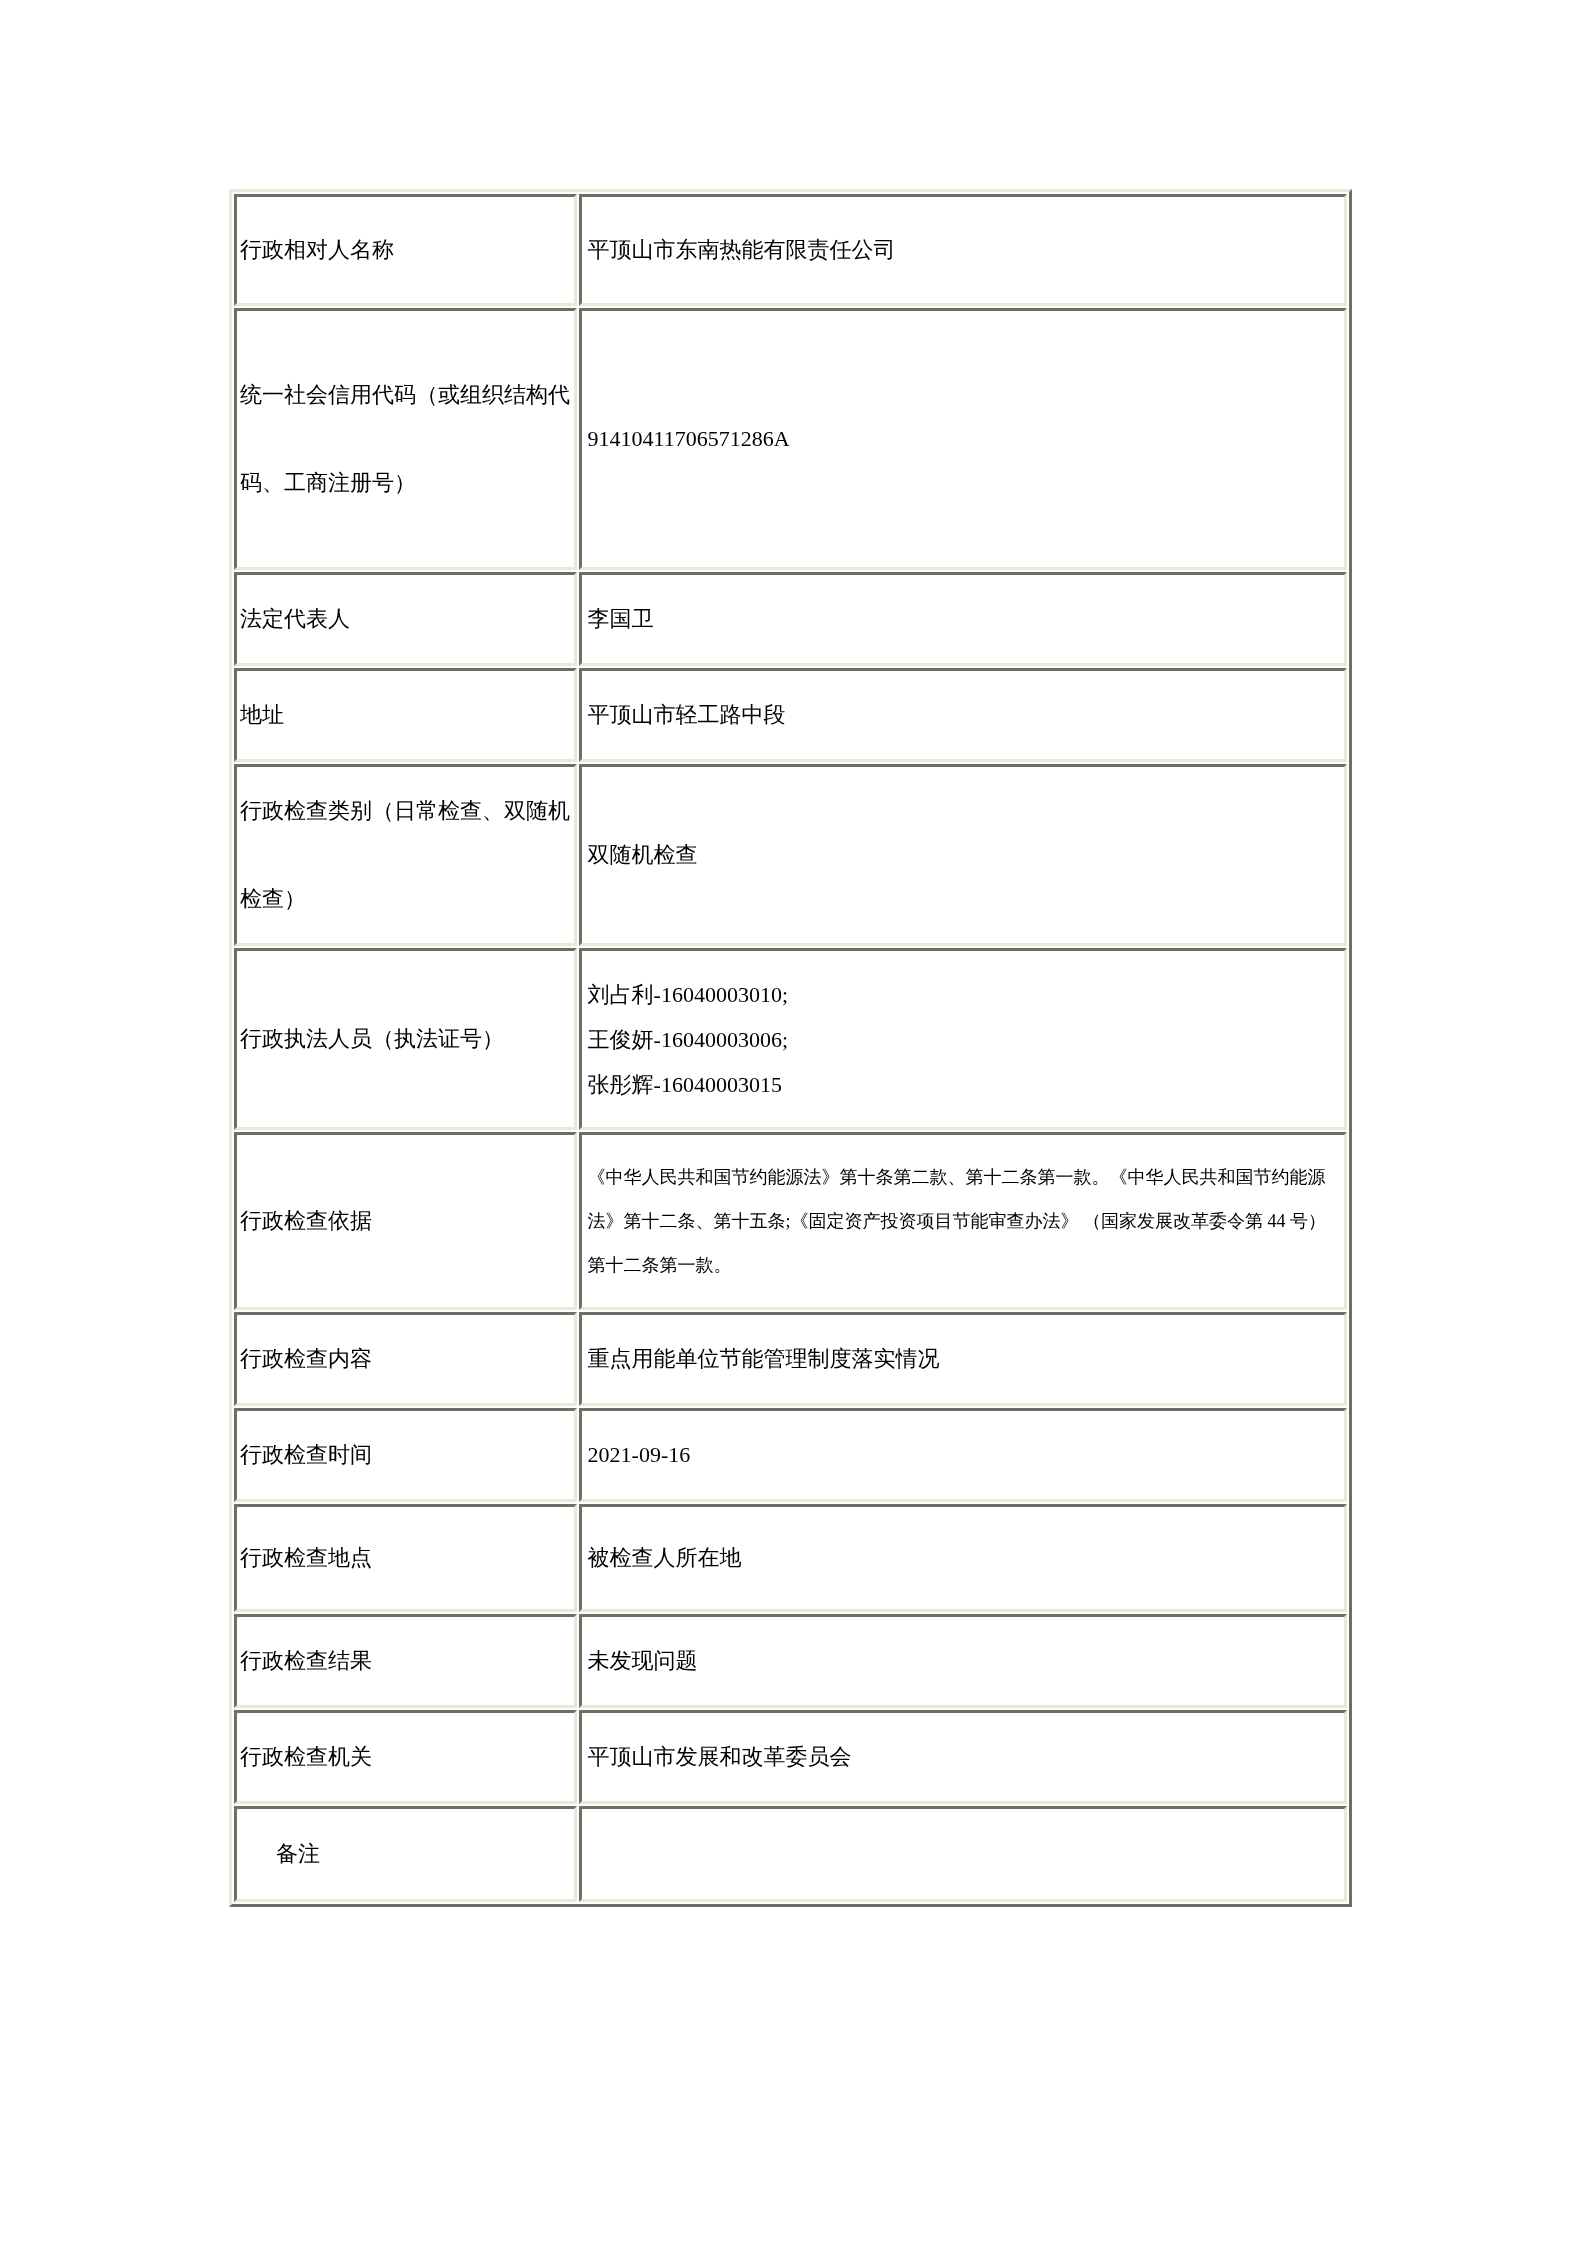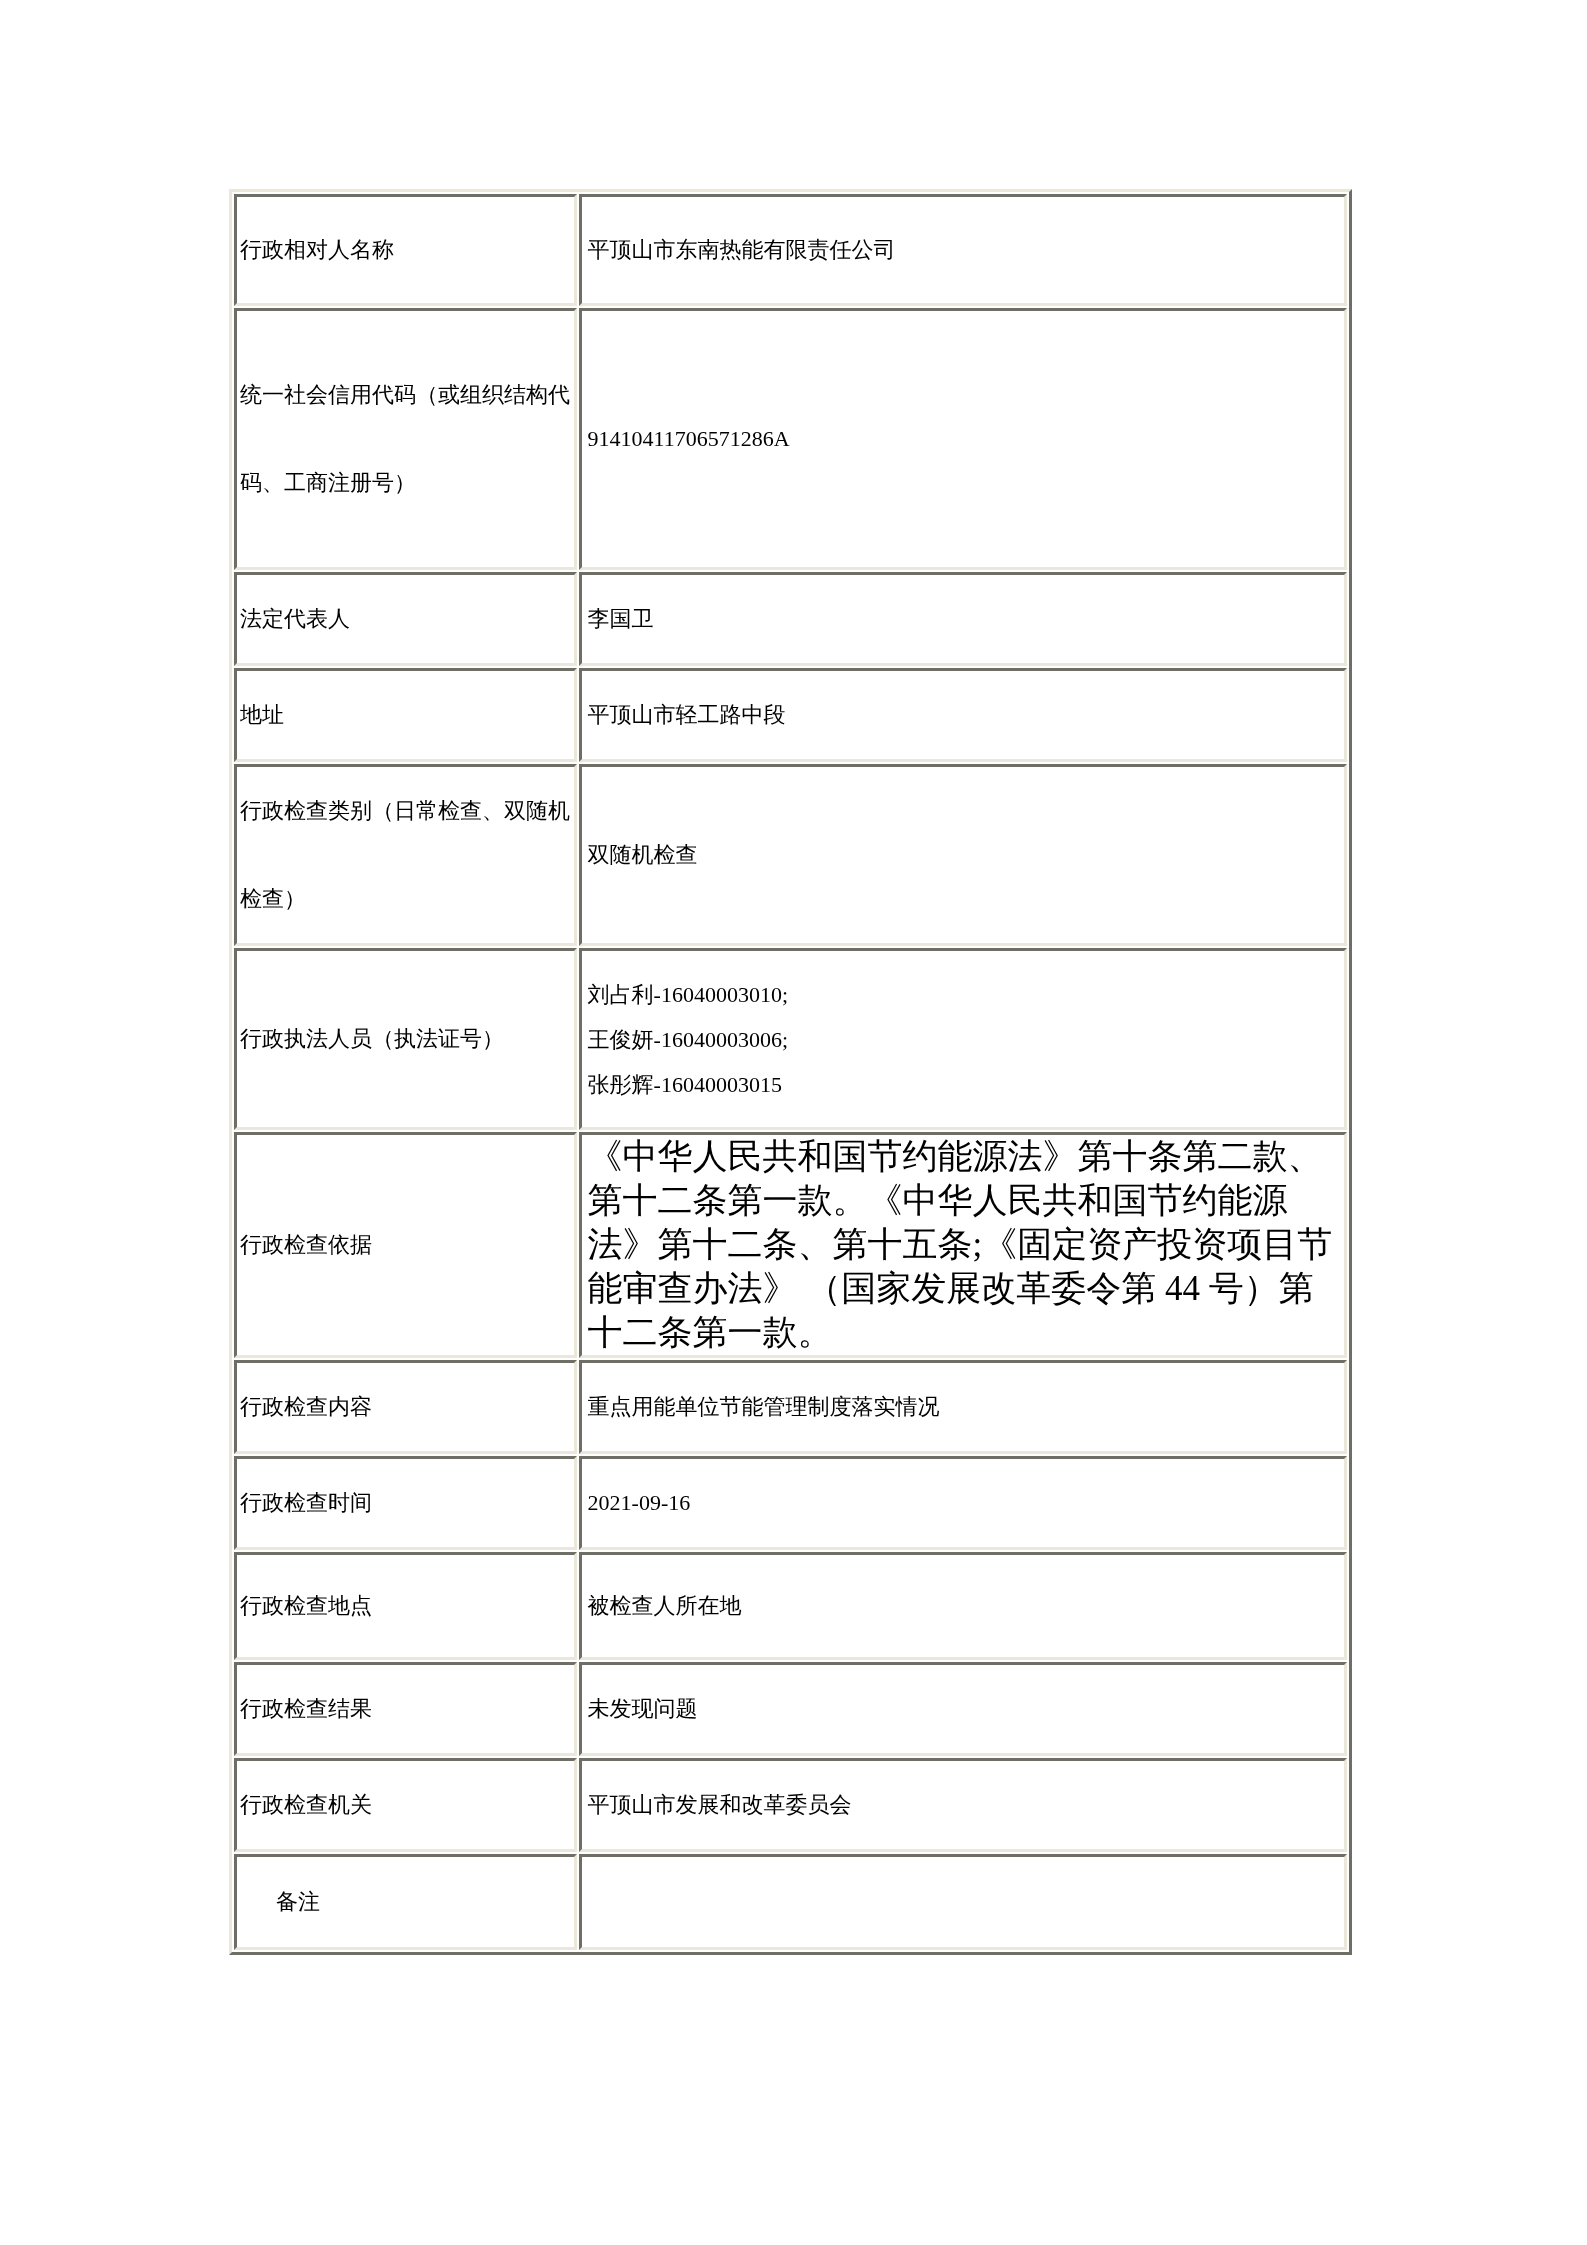--- a/index.html
+++ b/index.html
@@ -34,21 +34,21 @@
     background:#ffffff;
     border:3px solid;
     border-color:var(--border-dark) var(--border-light) var(--border-light) var(--border-dark);
     font-size:22px;
     line-height:88px;
     overflow:hidden;
   }
   td.label-cell{padding:0 3px;}
   td.value-cell{padding:0 6px;white-space:pre-line;}
   tr.r-multiline td.value-cell{line-height:45px;}
-  tr.r-dense td.value-cell{font-size:35px;line-height:44px;}
+  tr.r-dense td.value-cell{font-size:18px;line-height:44px;}
   
   tr:nth-child(1) td{height:112px;}
   tr:nth-child(2) td{height:262px;}
   tr:nth-child(3) td{height:92px;}
   tr:nth-child(4) td{height:94px;}
   tr:nth-child(5) td{height:168px;}
   tr:nth-child(6) td{height:182px;}
   tr:nth-child(7) td{height:178px;}
   tr:nth-child(8) td{height:92px;}
   tr:nth-child(9) td{height:92px;}

